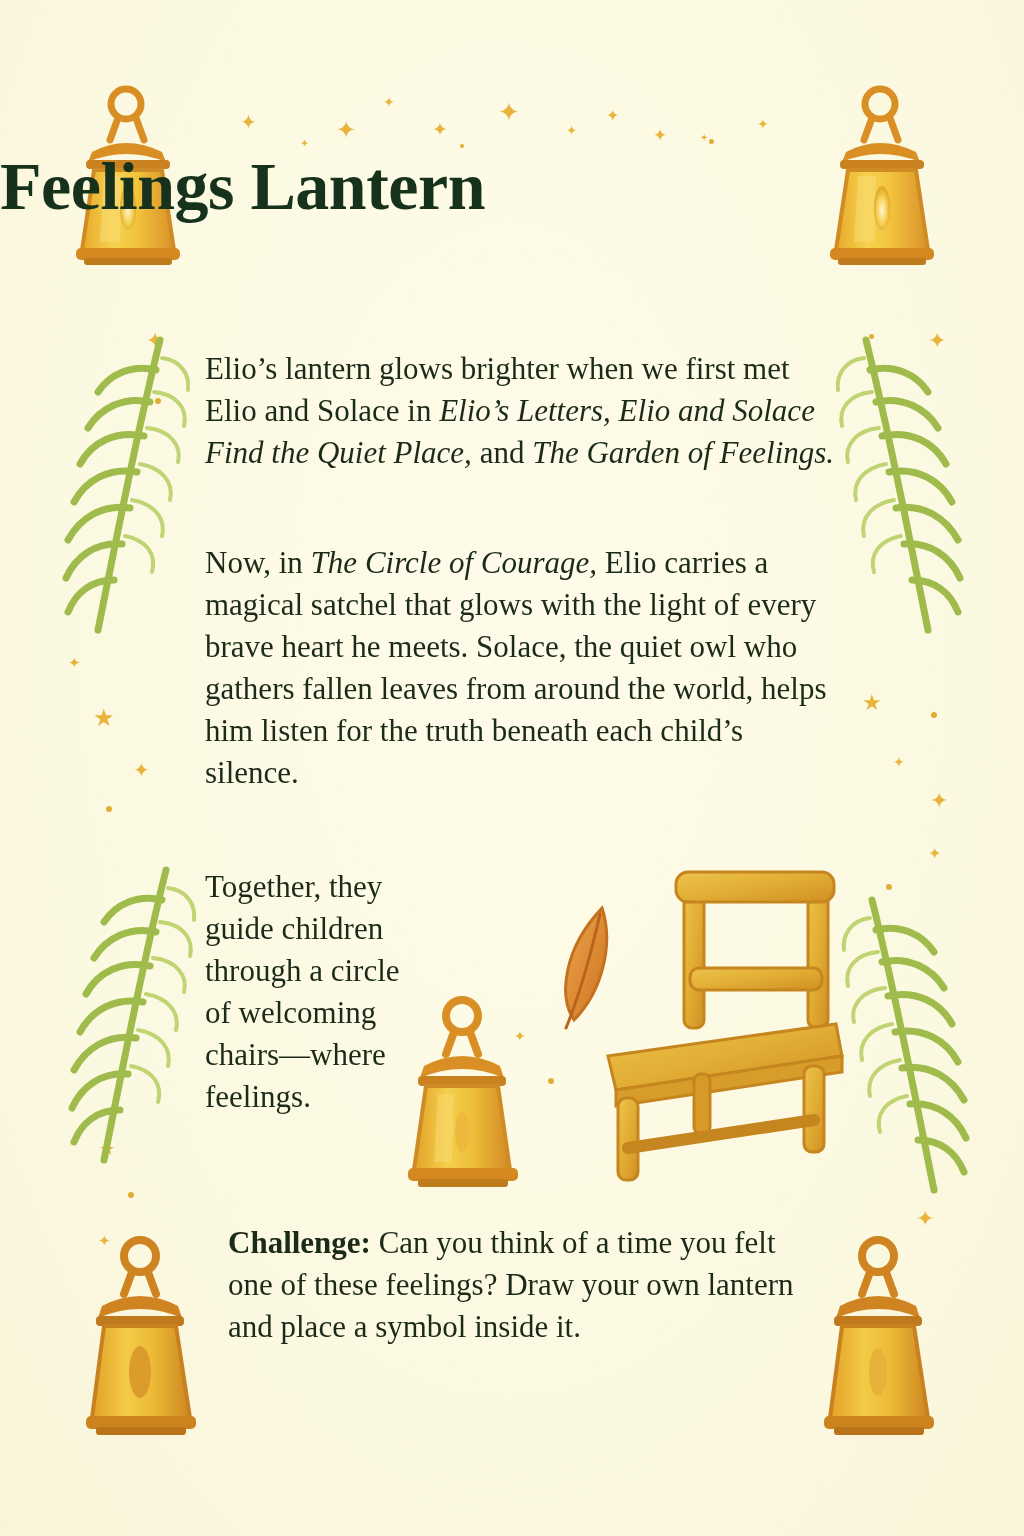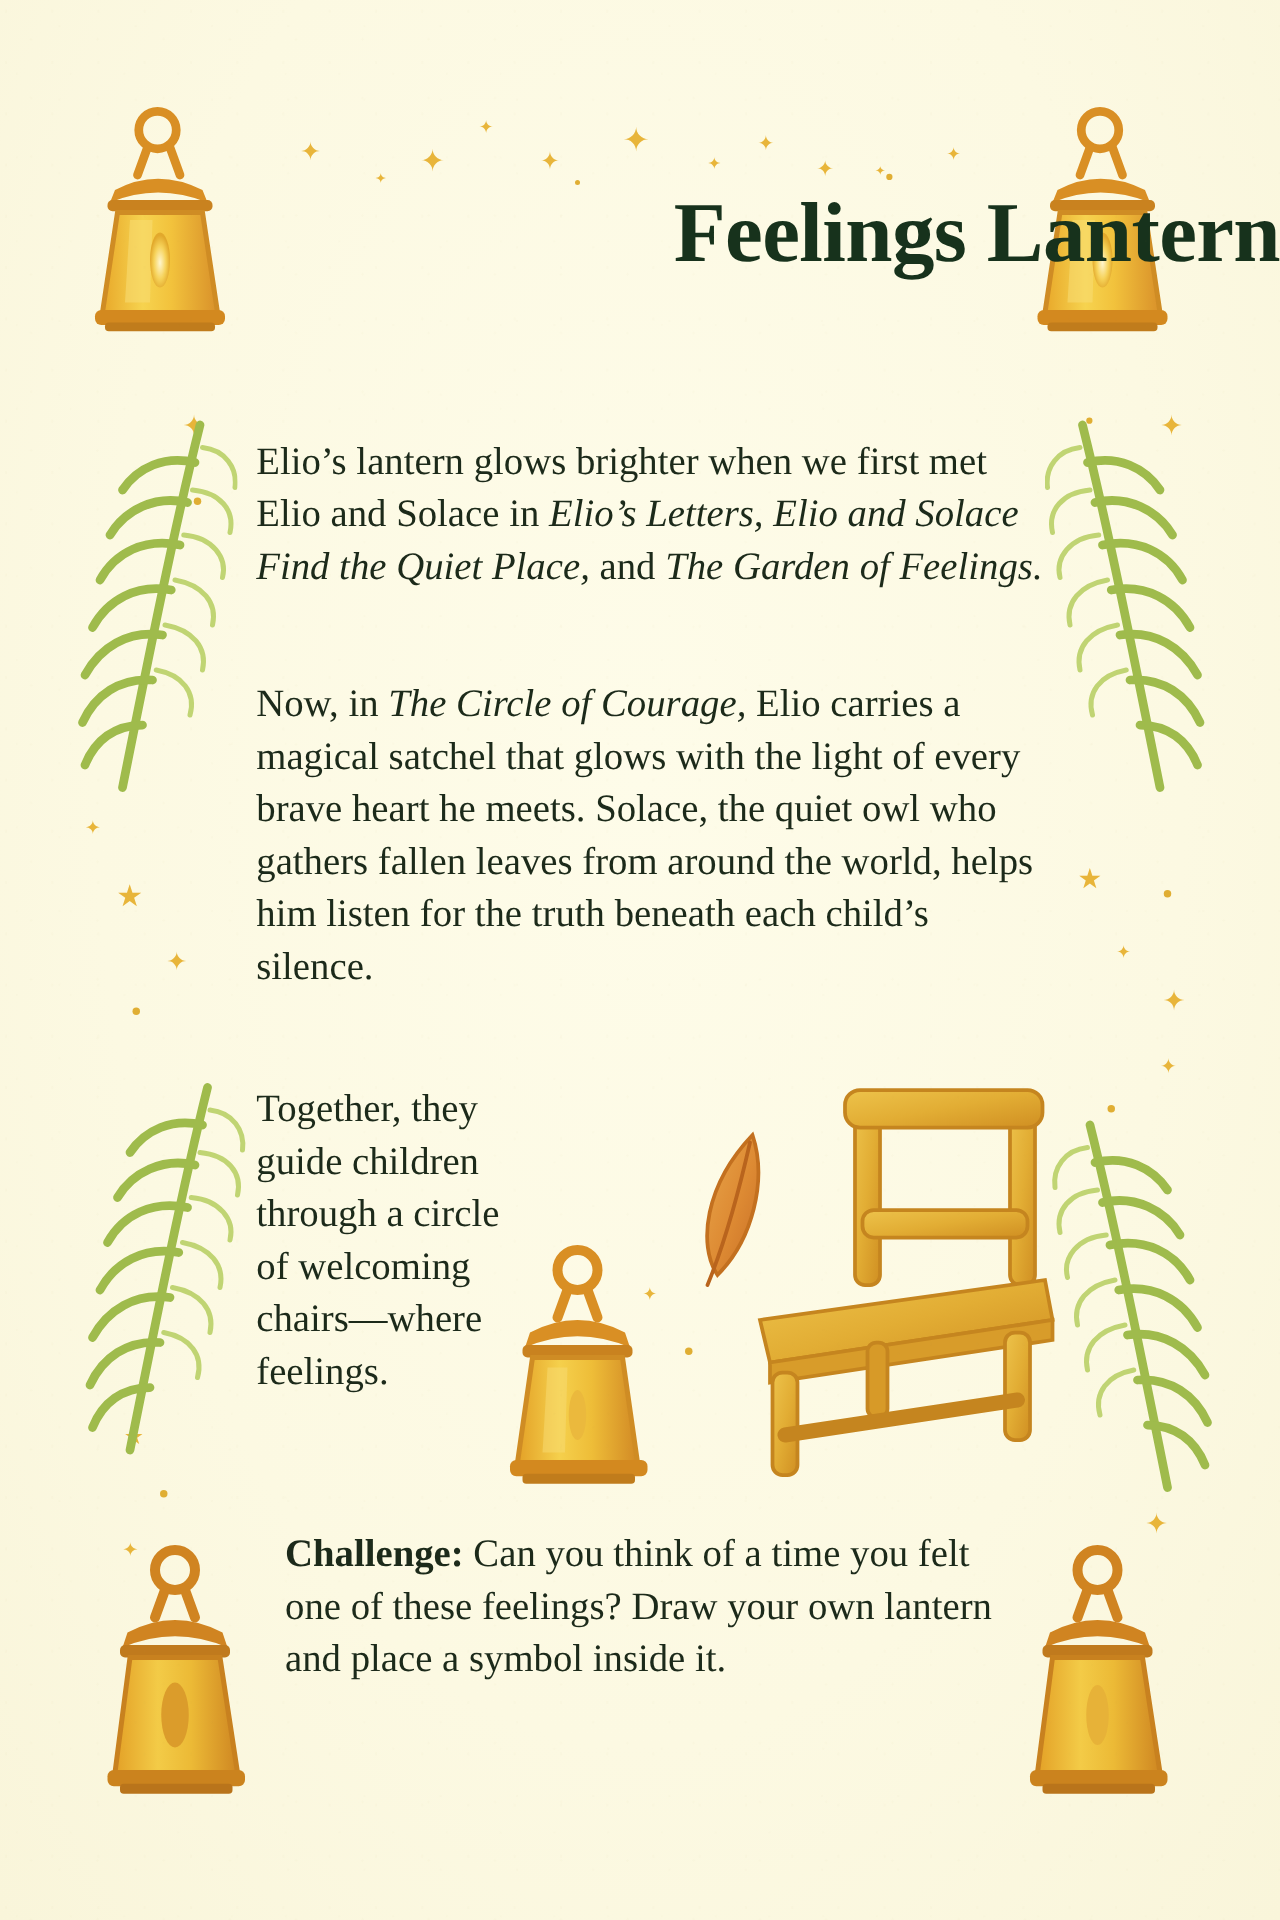--- a/index.html
+++ b/index.html
@@ -37,21 +37,21 @@
       radial-gradient(circle at 31% 88%, rgba(180,160,90,.04) 0 1px, transparent 1px);
     background-size: 37px 41px, 53px 47px, 61px 59px, 43px 67px;
   }
 
   
   #title-block {
     position: absolute;
     top: 150px;
     left: 0;
     width: 1024px;
-    text-align: right;
+    text-align: left;
   }
   #title-block .line {
     font-family: "Liberation Serif", serif;
     font-weight: bold;
     font-size: 68px;
     line-height: 72px;
     letter-spacing: -0.5px;
     color: #17321c;
   }
 

